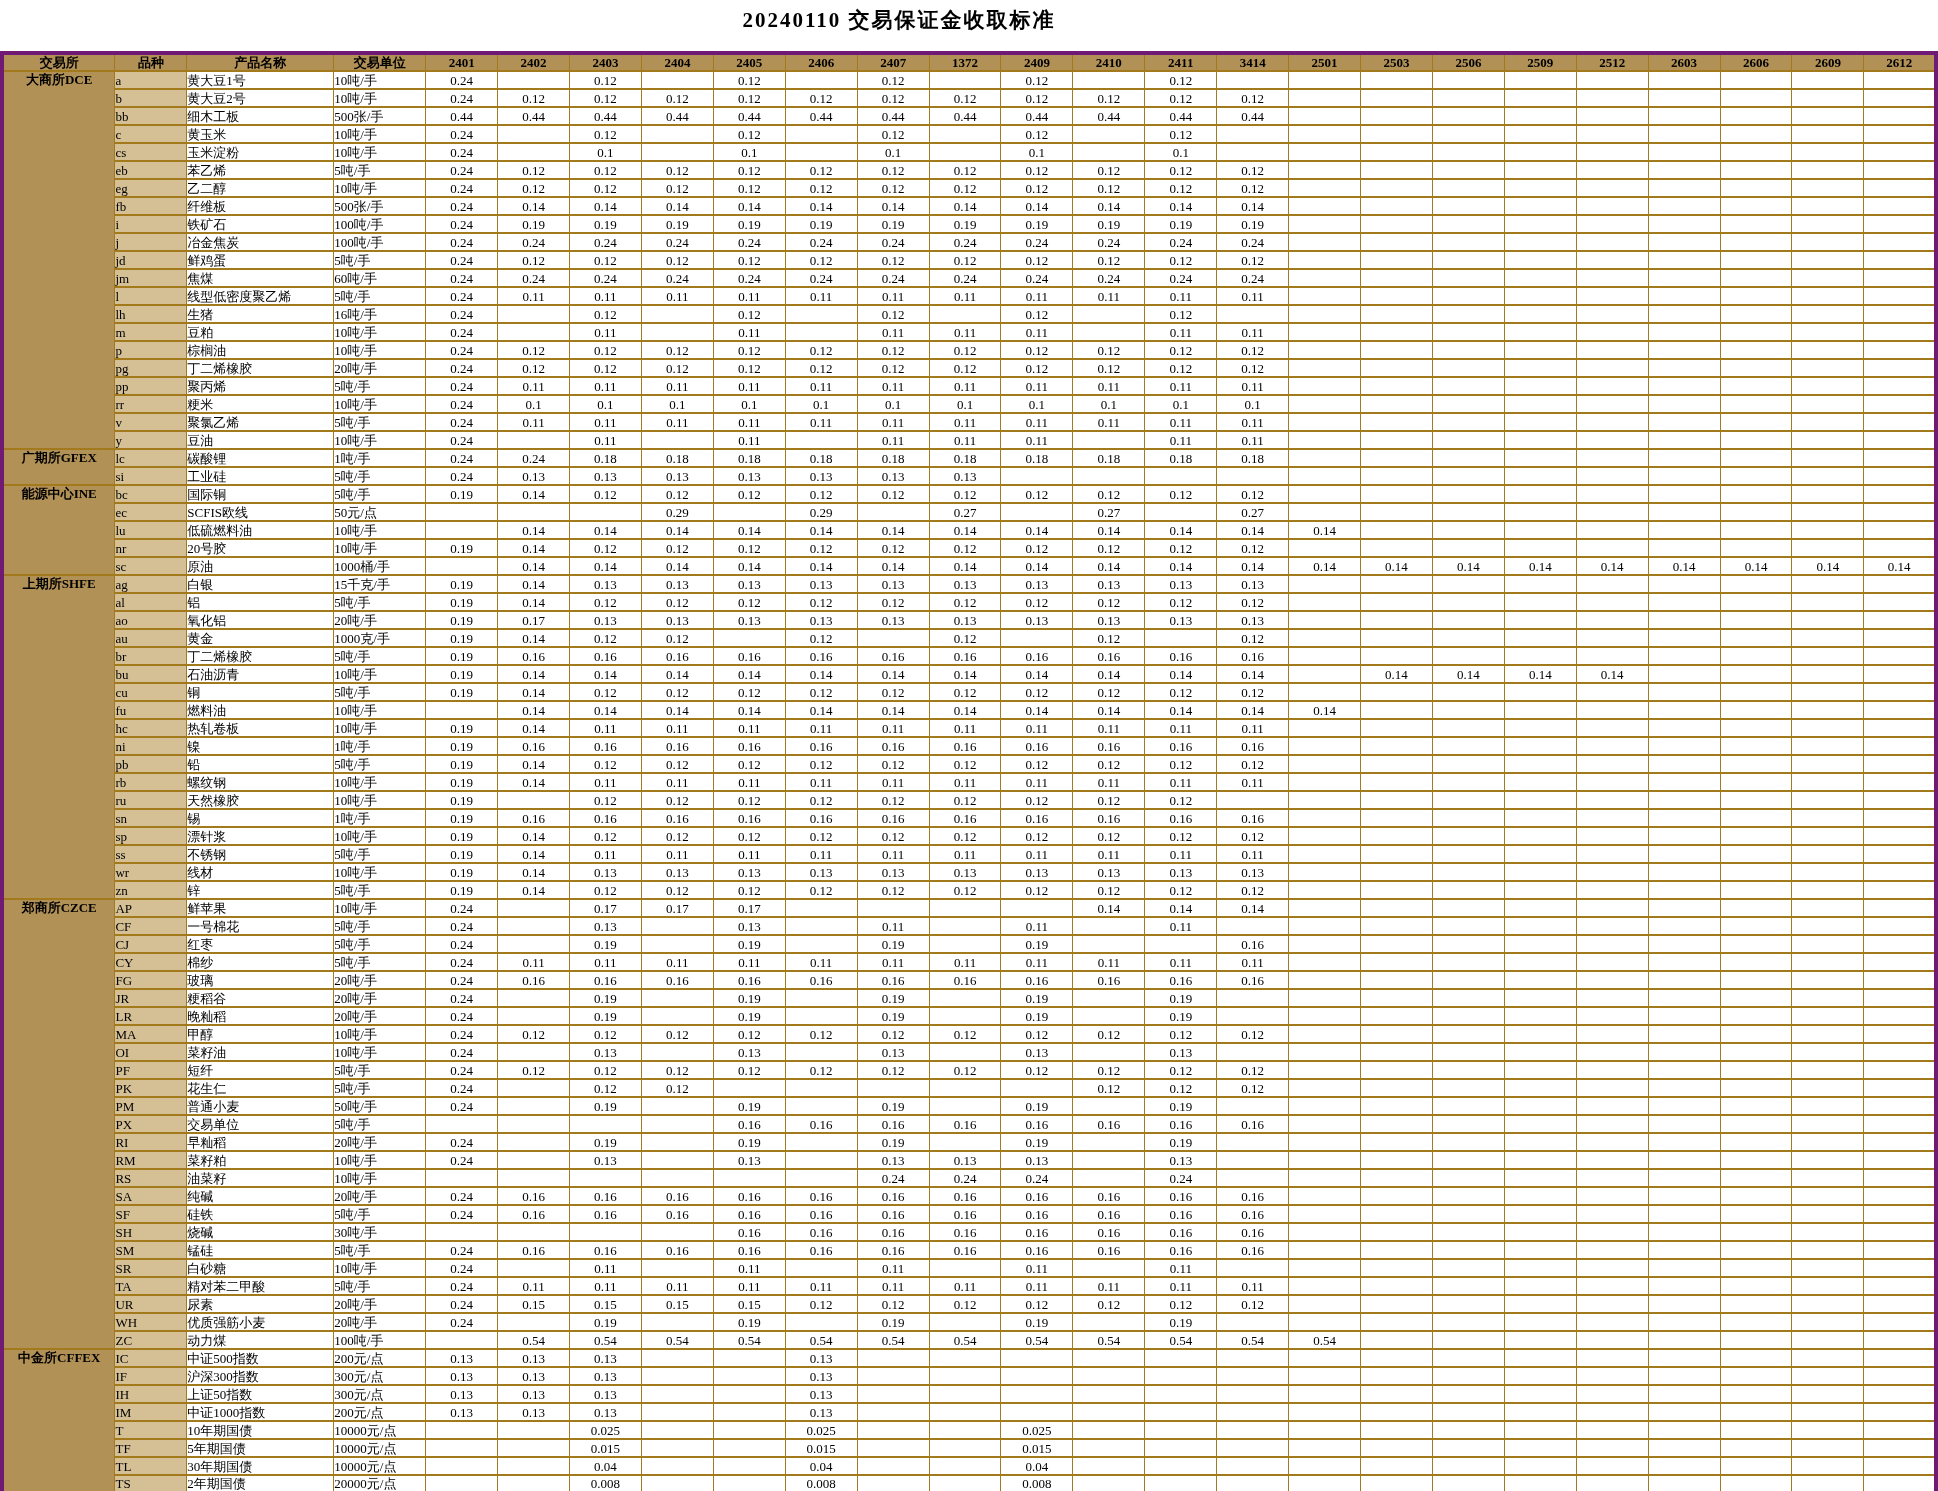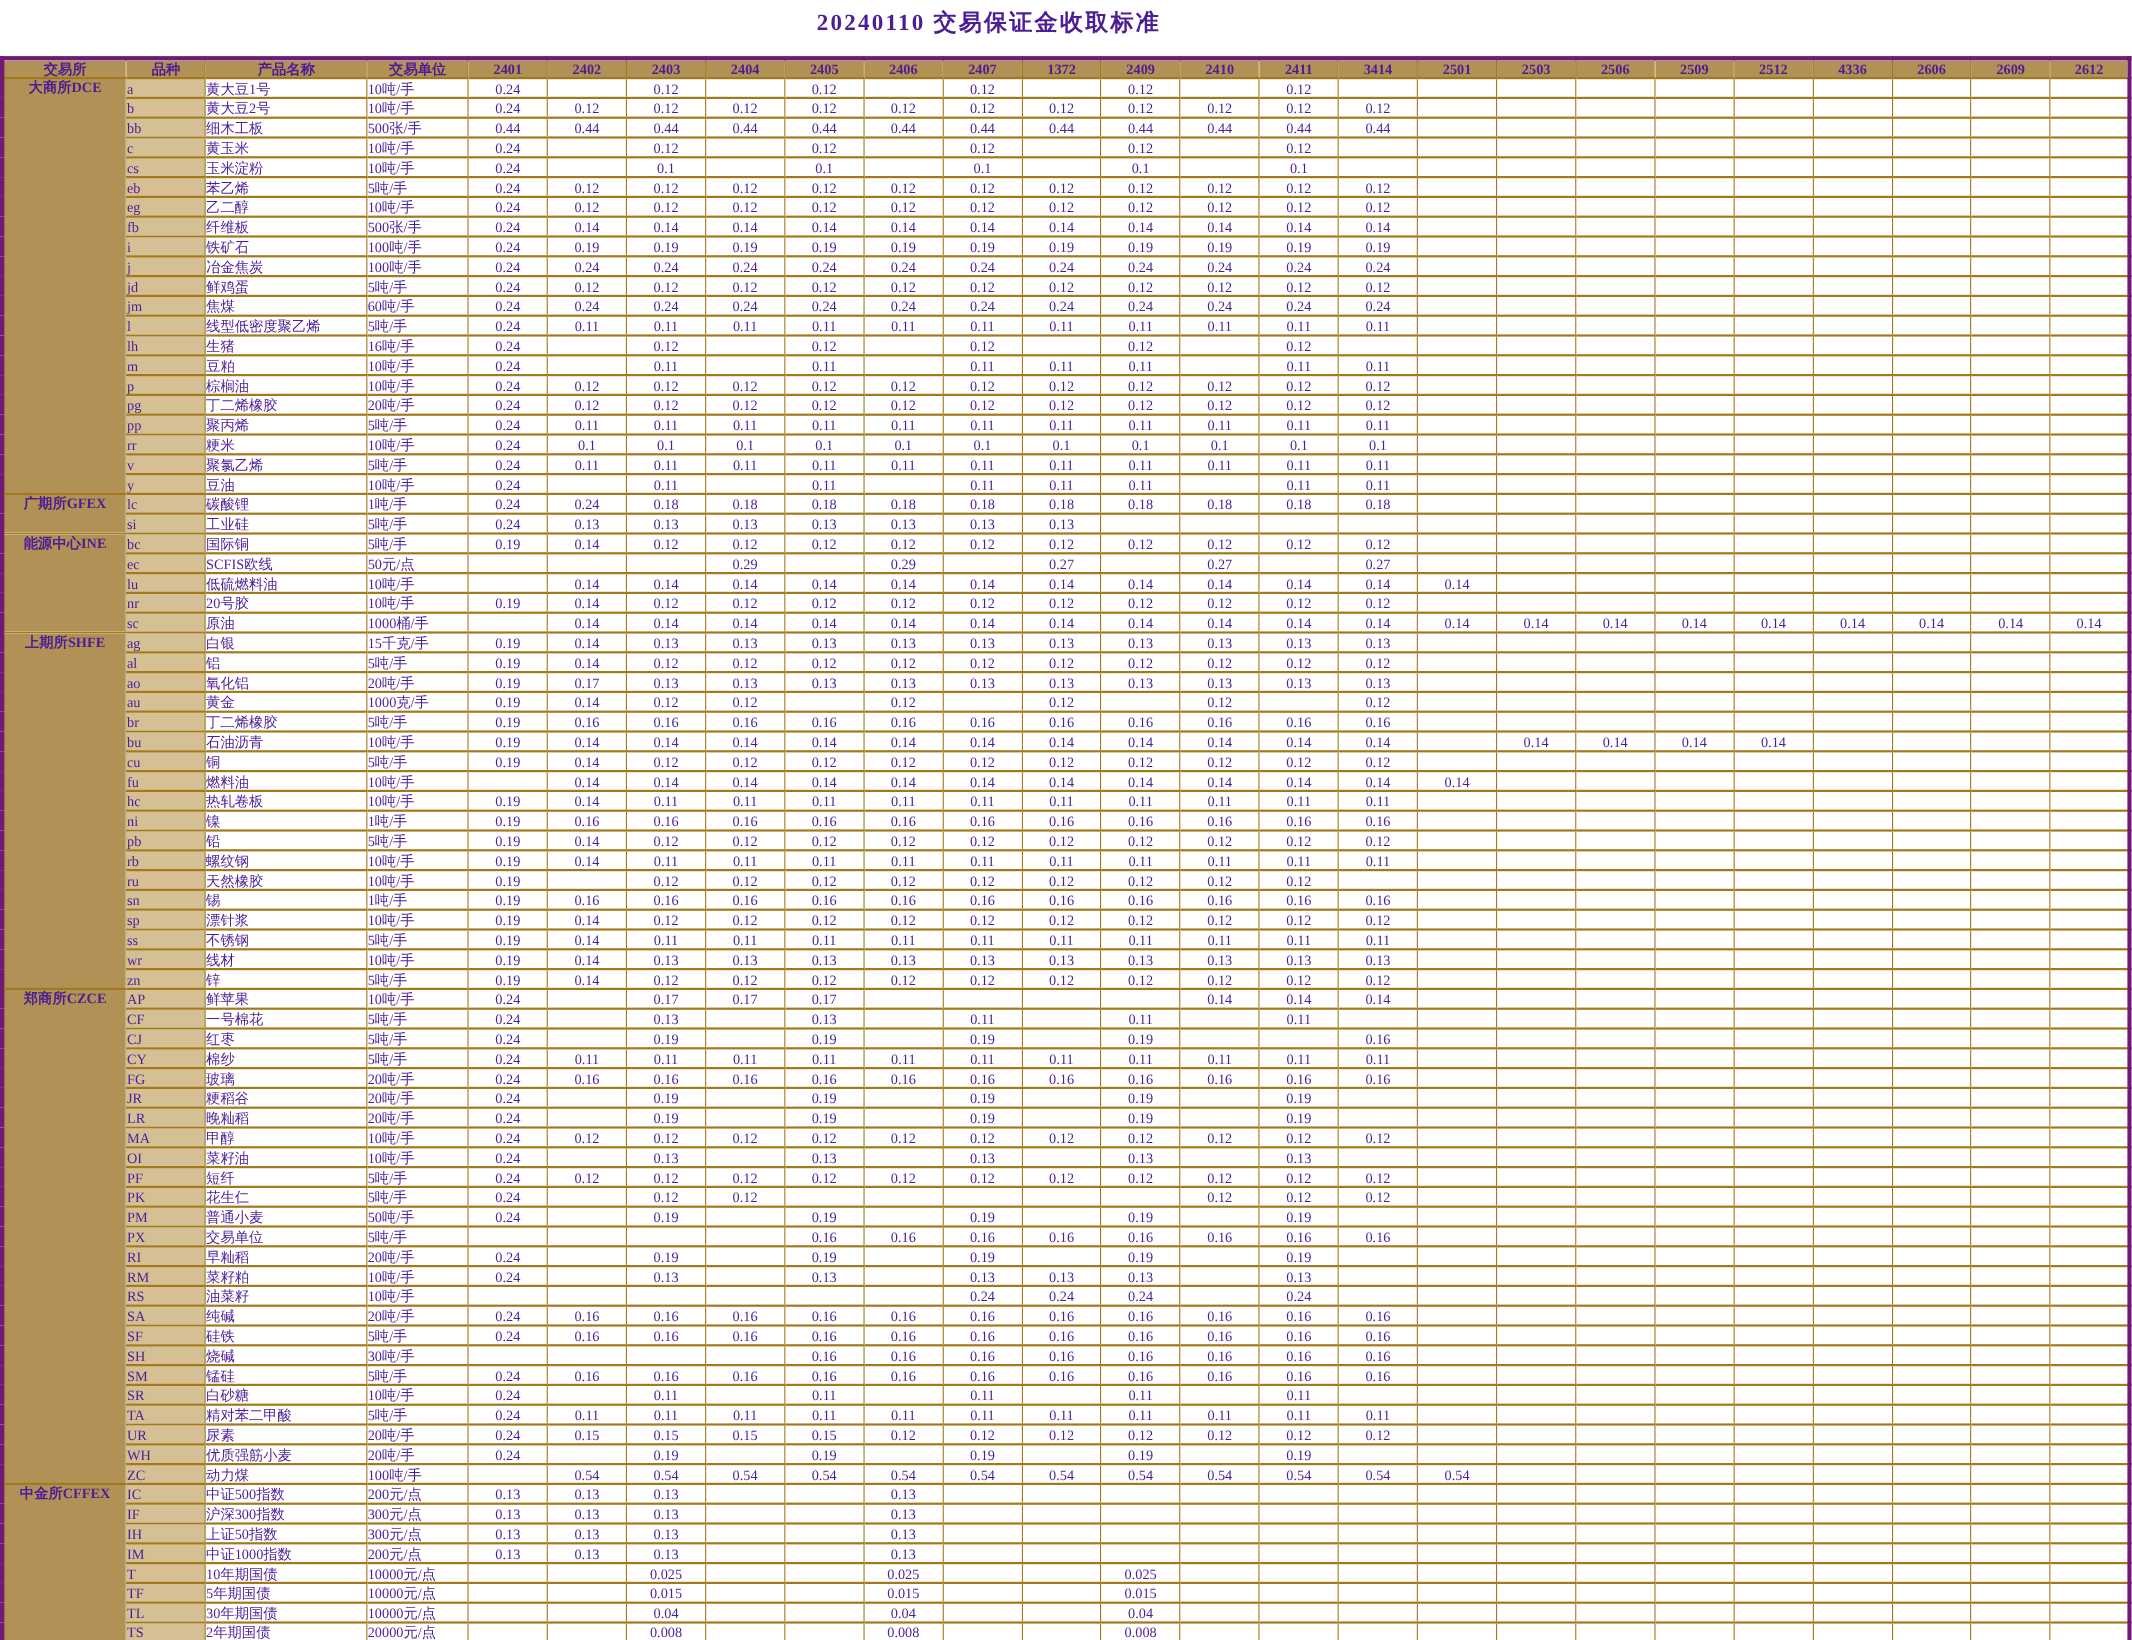--- a/index.html
+++ b/index.html
@@ -1,17 +1,17 @@
 <!DOCTYPE html>
 <html><head>
 <meta charset="utf-8">
 <style>
   html,body{margin:0;padding:0;background:#ffffff;}
   .page{position:relative;width:1938px;height:1491px;background:#ffffff;overflow:hidden;
-        font-family:"Liberation Serif", serif;color:#4c1d95;}
+        font-family:"Liberation Serif", serif;color:#000000;}
   .title{position:absolute;top:6px;left:899px;transform:translateX(-50%);
          font-size:21px;font-weight:bold;letter-spacing:2px;white-space:nowrap;}
   table.grid{position:absolute;top:39px;left:0;border-collapse:collapse;table-layout:fixed;
              border:4px solid #701a75;margin-top:12px;}
   table.grid tr{height:18px;}
   table.grid th, table.grid td{border-left:1px solid #a2791b;border-right:1px solid #a2791b;
              border-top:2px solid #a2791b;border-bottom:2px solid #a2791b;
              padding:0;font-size:13px;line-height:15px;overflow:hidden;white-space:nowrap;}
   th{background:#b29157;font-weight:bold;text-align:center;}
   td.ex{background:#b29157;font-weight:bold;text-align:center;vertical-align:top;
@@ -71,21 +71,21 @@
           <th>1372</th>
           <th>2409</th>
           <th>2410</th>
           <th>2411</th>
           <th>3414</th>
           <th>2501</th>
           <th>2503</th>
           <th>2506</th>
           <th>2509</th>
           <th>2512</th>
-          <th>4336</th>
+          <th>2603</th>
           <th>2606</th>
           <th>2609</th>
           <th>2612</th>
         </tr>
     </thead>
     <tbody id="tbody">
         <tr>
           <td class="ex" rowspan="21">大商所DCE</td>
           <td class="code">a</td>
           <td class="prod">黄大豆1号</td>

